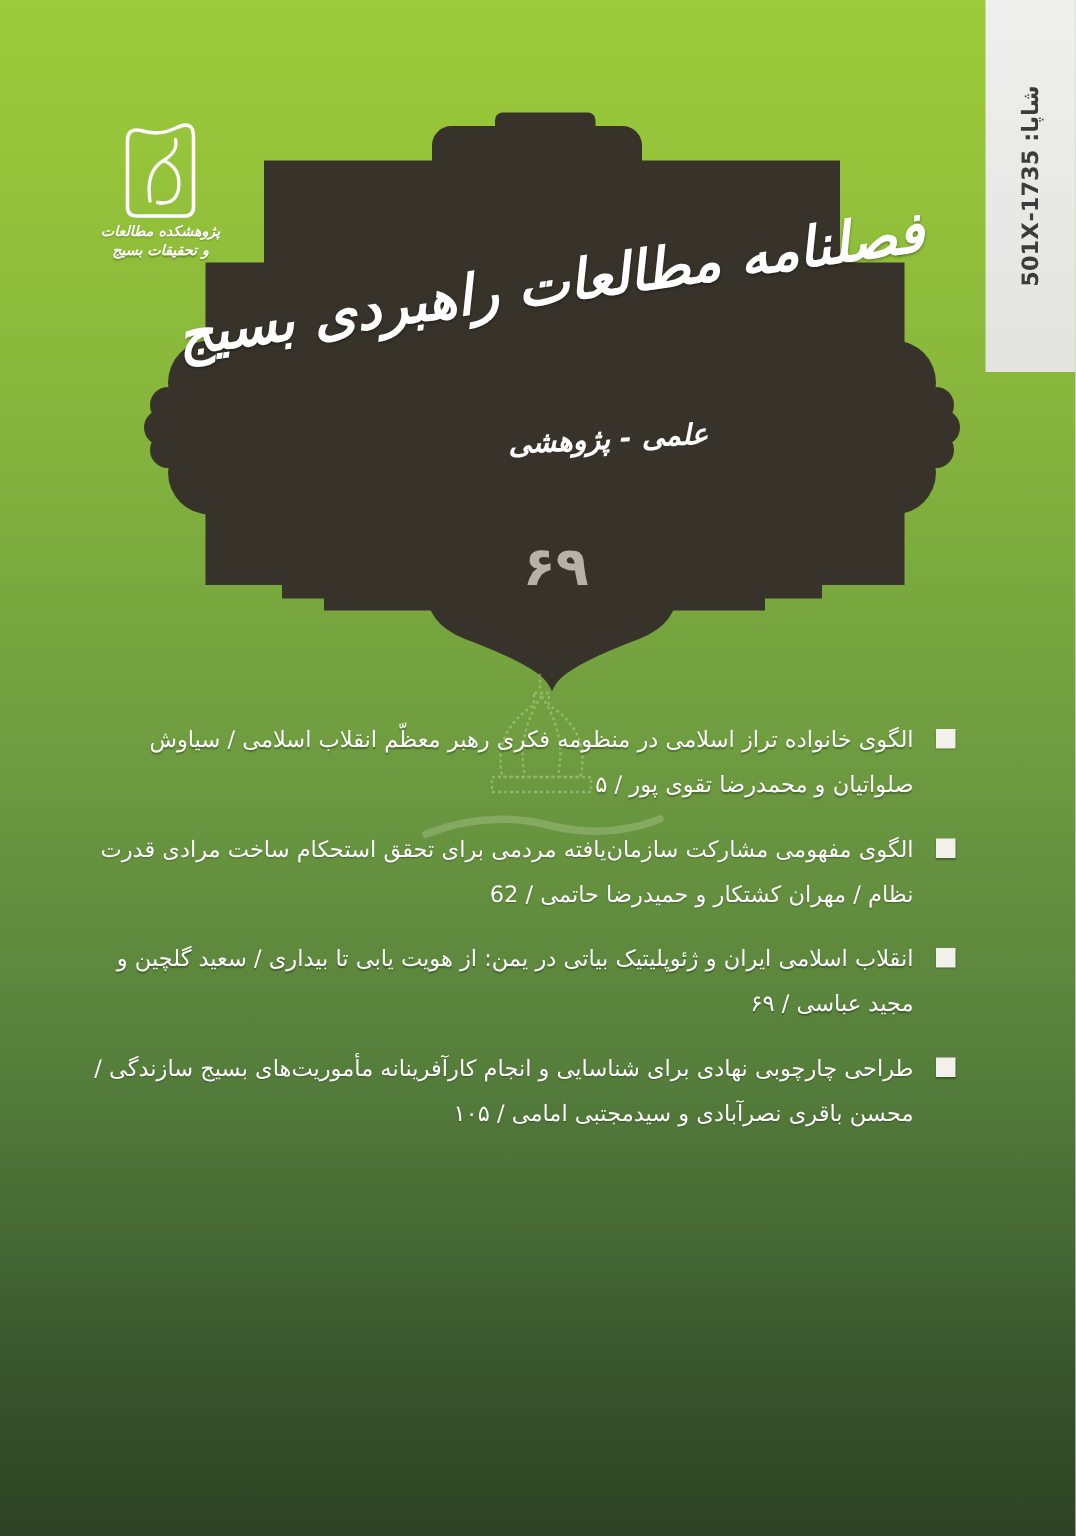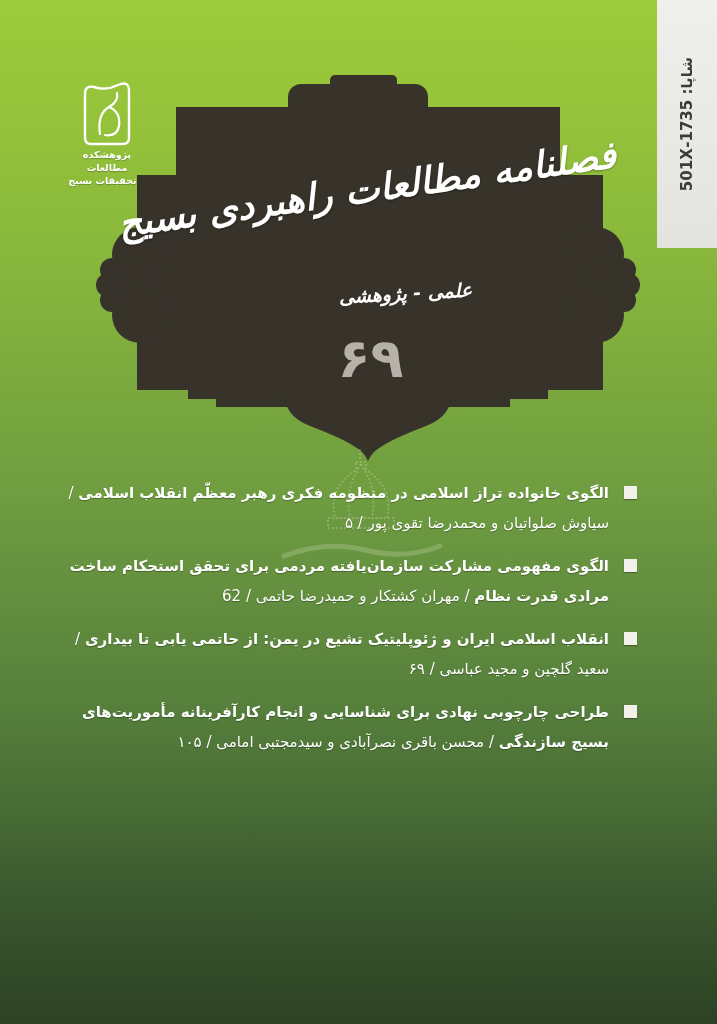--- a/index.html
+++ b/index.html
@@ -9,39 +9,39 @@
       #6f9d40 48%,#638f3f 58%,#57813c 68%,#486c35 79%,#3a572e 88%,#2d4224 100%);}
   
   .issn-strip{position:absolute;top:0;right:0;width:60px;height:248px;
     background:linear-gradient(180deg,#efefed,#e3e3e0);display:flex;align-items:center;justify-content:center;}
   .issn-strip span{display:block;transform:rotate(-90deg);white-space:nowrap;direction:rtl;
     font-size:15px;font-weight:bold;color:#3c3c3c;letter-spacing:.5px;}
   
   .logo{position:absolute;left:62px;top:82px;width:90px;text-align:center;color:#fff;}
   .logo svg{display:block;margin:0 auto;}
   .logo .l1,.logo .l2{font-size:9.5px;line-height:13px;font-weight:bold;direction:rtl;
-    text-shadow:0 1px 1px rgba(0,0,0,.25);}
+    text-shadow:0 1px 1px rgba(0,0,0,.25);font-style:italic;}
   
   .ornament{position:absolute;left:90px;top:70px;width:560px;height:400px;}
   .orn-text{position:absolute;color:#fff;direction:rtl;text-align:center;}
   .title-callig{left:112px;top:168px;width:510px;font-size:37px;font-weight:bold;font-style:italic;
     white-space:nowrap;transform:rotate(-8deg);text-shadow:0 1px 2px rgba(0,0,0,.35);}
   .subtitle{left:288px;top:282px;width:235px;font-size:19px;font-weight:bold;font-style:italic;
     transform:rotate(-3deg);}
   .issue-line{left:180px;top:326px;width:380px;font-size:13.5px;font-weight:bold;color:#d2cdc4;}
-  .issue-big{left:298px;top:328px;width:145px;font-size:54px;line-height:62px;font-weight:bold;color:#b7b2a9;}
+  .issue-big{left:298px;top:348px;width:145px;font-size:36px;line-height:62px;font-weight:bold;color:#b7b2a9;}
   
   .watermark{position:absolute;left:280px;top:448px;opacity:.30;}
   
   .toc{position:absolute;left:55px;right:80px;top:478px;direction:rtl;}
   .toc-entry{position:relative;padding-right:28px;margin-bottom:13px;text-align:right;
     font-size:15px;line-height:30px;color:#ffffff;text-shadow:0 1px 1px rgba(0,0,0,.3);}
   .toc-entry .bullet{position:absolute;right:0;top:8px;width:13px;height:13px;background:#f1f0ea;
     box-shadow:0 1px 1px rgba(0,0,0,.3);}
-  .toc-entry .t{font-weight:bold;}
+  .toc-entry .t{font-weight:normal;}
   .toc-entry .a{font-weight:normal;}
 </style>
 </head>
 <body>
 
 <div class="page">
 
   <div class="logo">
     <svg width="62" height="66" viewBox="0 0 62 66">
       <path d="M 9,12 Q 9,3 18,5 Q 30,9 42,3 Q 53,-2 53,9 L 53,56 Q 53,62 47,62 L 15,62 Q 9,62 9,56 Z" fill="none" stroke="#ffffff" stroke-width="2.4"></path>
@@ -105,21 +105,21 @@
     <span class="t">الگوی خانواده تراز اسلامی در منظومه فکری رهبر معظّم انقلاب اسلامی</span><span class="a"> / سیاوش صلواتیان و محمدرضا تقوی پور / ۵</span>
   </div>
 
   <div class="toc-entry">
     <span class="bullet"></span>
     <span class="t">الگوی مفهومی مشارکت سازمان‌یافته مردمی برای تحقق استحکام ساخت مرادی قدرت نظام</span><span class="a"> / مهران کشتکار و حمیدرضا حاتمی / 62</span>
   </div>
 
   <div class="toc-entry">
     <span class="bullet"></span>
-    <span class="t">انقلاب اسلامی ایران و ژئوپلیتیک تشیع در یمن: از حاتمی یابی تا بیداری</span><span class="a"> / سعید گلچین و مجید عباسی / ۶۹</span>
+    <span class="t">انقلاب اسلامی ایران و ژئوپلیتیک بیاتی در یمن: از هویت یابی تا بیداری</span><span class="a"> / سعید گلچین و مجید عباسی / ۶۹</span>
   </div>
 
   <div class="toc-entry">
     <span class="bullet"></span>
     <span class="t">طراحی چارچوبی نهادی برای شناسایی و انجام کارآفرینانه مأموریت‌های بسیج سازندگی</span><span class="a"> / محسن باقری نصرآبادی و سیدمجتبی امامی / ۱۰۵</span>
   </div>
 
 
 </div>
 

